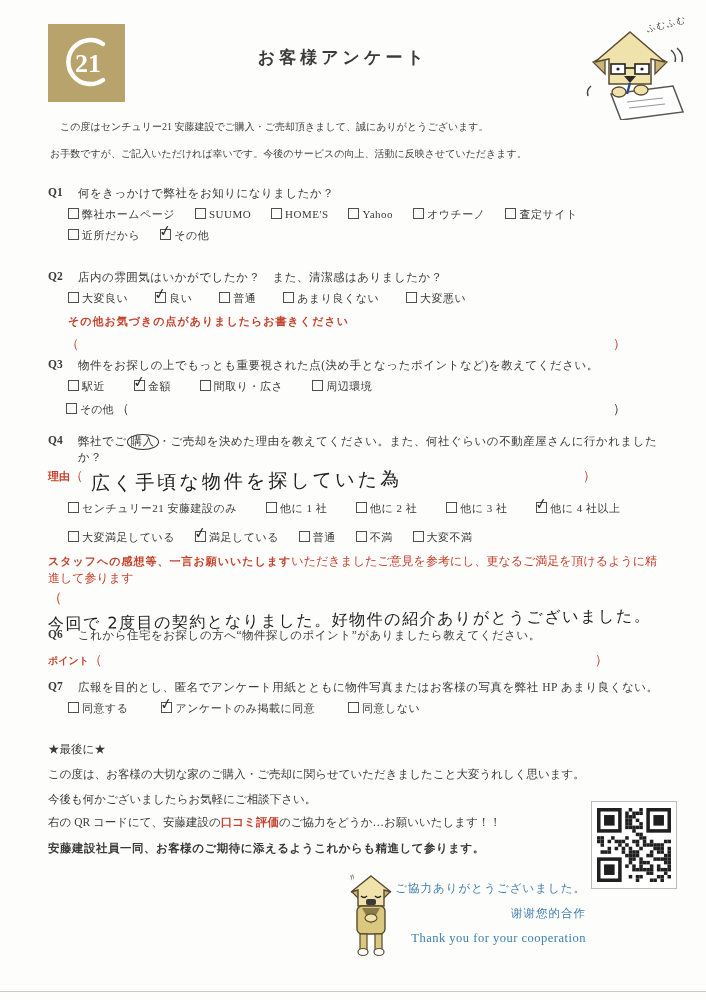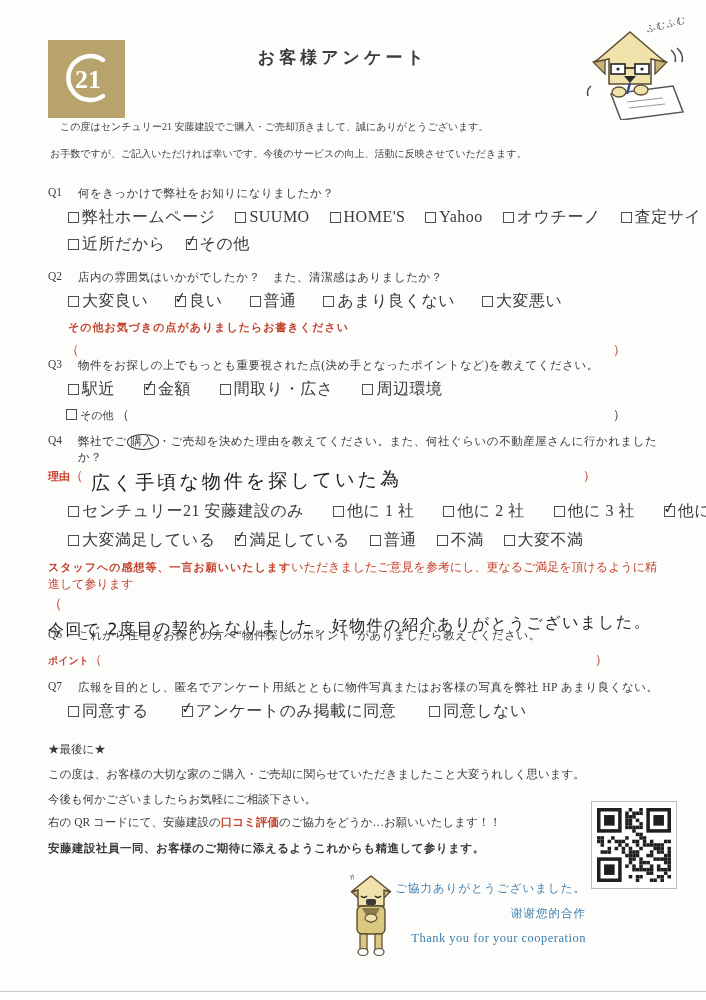--- a/index.html
+++ b/index.html
@@ -4,40 +4,40 @@
 <style>
   html,body{margin:0;padding:0;}
   body{background:#e9e9e9;}
   .page{
     position:relative; width:706px; height:1000px; margin:0 auto;
     background:#fdfdfc; overflow:hidden;
     font-family:"Liberation Serif","DejaVu Serif",serif;
     color:#3a3a3a;
   }
   
-  .logo{position:absolute;left:48px;top:40px;width:77px;height:78px;text-align:center;}
+  .logo{position:absolute;left:48px;top:24px;width:77px;height:78px;text-align:center;}
   .page-title{
     position:absolute;left:50%;top:46px;transform:translateX(-56%);
     font-size:17px;letter-spacing:4px;font-weight:600;color:#3b3b3b;margin:0;
   }
   .mascot-top{position:absolute;left:575px;top:18px;width:118px;height:102px;}
   .mascot-top .caption{
     position:absolute;right:6px;top:0;font-size:9px;color:#4a4a4a;
     transform:rotate(-14deg);letter-spacing:1px;font-family:"DejaVu Sans",sans-serif;
   }
   .mascot-top svg{position:absolute;left:0;top:10px;}
   
   .intro{position:absolute;left:50px;top:113px;width:615px;font-size:10px;line-height:27px;margin:0;color:#404040;}
   
   .q{position:absolute;left:48px;width:614px;font-size:11.5px;}
   .qhead{display:flex;}
-  .qno{width:30px;flex:none;font-weight:400;}
+  .qno{width:30px;flex:none;font-weight:700;}
   .qtext{letter-spacing:0.5px;}
   .optrow{margin:6px 0 0 20px;white-space:nowrap;}
-  .opt{margin-right:17px;font-size:16px;letter-spacing:0.5px;}
+  .opt{margin-right:17px;font-size:11px;letter-spacing:0.5px;}
   .cb{
     display:inline-block;width:9px;height:9px;border:1px solid #4f4f4f;
     margin-right:3px;vertical-align:-1px;position:relative;background:#fdfdfc;
   }
   .cb.checked::after{
     content:"✓";position:absolute;left:-2px;top:-8px;font-size:15px;font-weight:bold;
     color:#2e2e2e;font-family:"DejaVu Sans",sans-serif;transform:rotate(-10deg);
   }
   .red{color:#c4432e;}
   .rednote{margin:8px 0 0 20px;font-size:11px;font-weight:600;letter-spacing:1px;}

